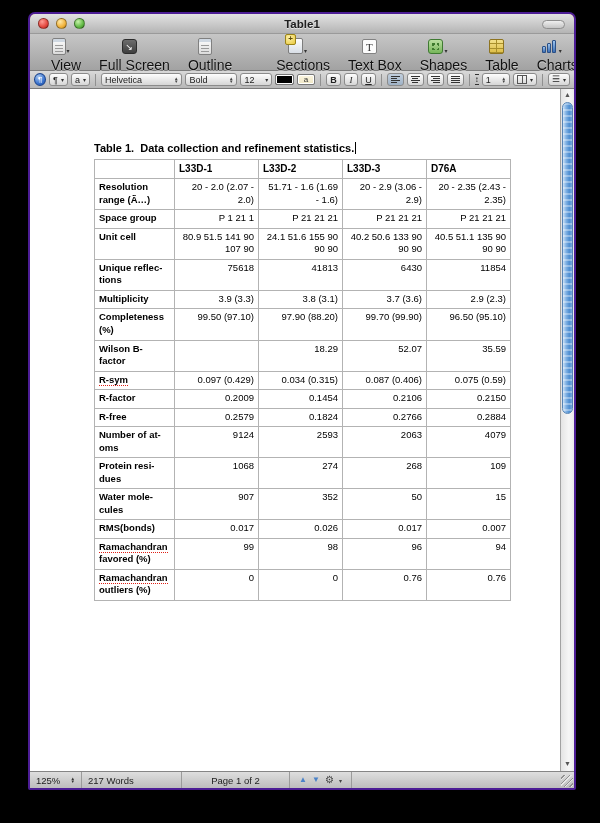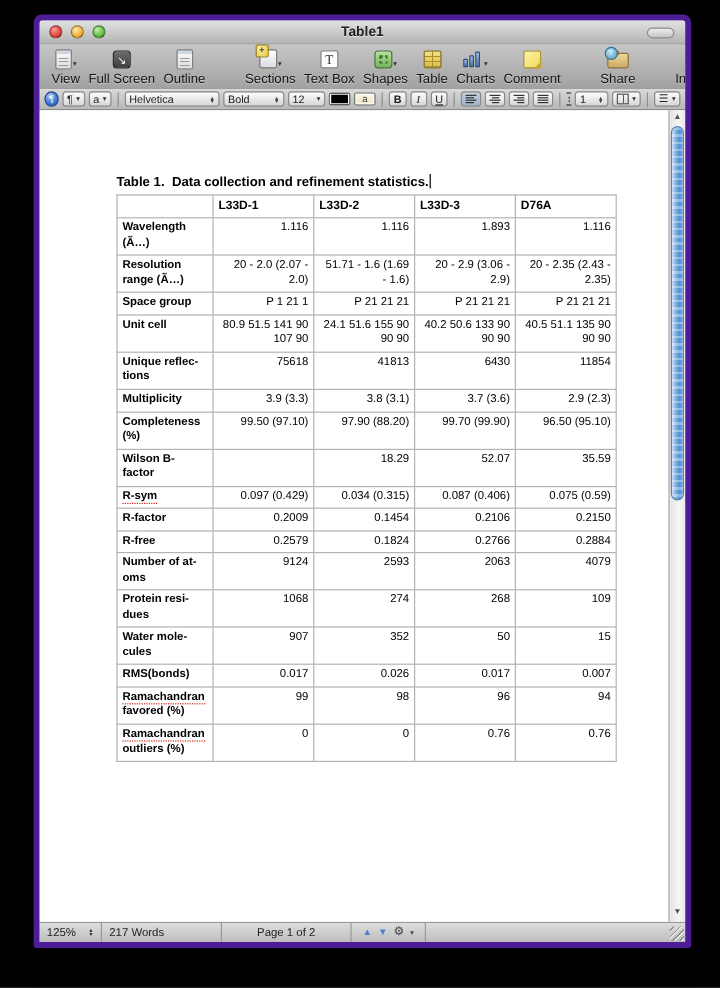--- a/index.html
+++ b/index.html
@@ -1,21 +1,21 @@
 <!DOCTYPE html>
 <html><head>
 <meta charset="utf-8">
 <style>
   * { margin:0; padding:0; box-sizing:border-box; }
   html,body { width:600px; height:823px; background:#000; font-family:"Liberation Sans", sans-serif; }
   .window {
     position:absolute; left:28px; top:12px; width:548px; height:778px;
     border-radius:7px 7px 2px 2px; overflow:hidden;
-    border:5px solid #4c1d95; box-shadow:0 12px 28px rgba(0,0,0,.8);
-    display:flex; flex-direction:column; background:#e5e5e5;
+    border:2px solid #4c1d95; box-shadow:0 12px 28px rgba(0,0,0,.8);
+    display:flex; flex-direction:column; background:#7f1d1d;
   }
   
   .titlebar {
     height:20px; flex:0 0 20px; position:relative;
     background:linear-gradient(180deg,#e2e2e2,#c9c9c9 55%,#b4b4b4);
     border-bottom:1px solid #9a9a9a;
     display:flex; align-items:center;
   }
   .lights { position:absolute; left:8px; top:4px; display:flex; gap:7px; }
   .light { width:11px; height:11px; border-radius:50%; border:1px solid rgba(0,0,0,.35); }
@@ -29,22 +29,22 @@
   
   .toolbar {
     height:37px; flex:0 0 37px;
     background:linear-gradient(180deg,#c6c6c6,#a2a2a2);
     border-bottom:1px solid #7c7c7c;
     display:flex; align-items:flex-start; padding:2px 0 0 10px;
   }
   .tb-item { display:flex; flex-direction:column; align-items:center; margin-right:7px; cursor:default; }
   .tb-item.group-start { margin-left:26px; }
   .tb-icon-wrap { height:20px; display:flex; align-items:center; }
-  .tb-label { font-size:11px; color:#111; margin-top:1px; white-space:nowrap;
-    text-shadow:0 1px 0 rgba(255,255,255,.45); }
+  .tb-label { font-size:14px; color:#111; margin-top:1px; white-space:nowrap;
+    text-shadow:0 1px 0 rgba(255,255,255,.45);margin-left:11px; }
   .caret { font-size:6px; color:#333; margin-left:1px; align-self:flex-end; padding-bottom:2px;}
   
   .ic { display:inline-block; position:relative; }
   .ic-page { width:14px; height:17px; background:linear-gradient(180deg,#fdfdfd,#dcdcdc);
     border:1px solid #808080; border-radius:2px;
     box-shadow:inset 0 3px 0 #cfd8e2; }
   .ic-lines::after { content:""; position:absolute; left:2px; right:2px; top:6px; height:8px;
     background:repeating-linear-gradient(180deg,#9a9a9a 0 1px,transparent 1px 3px); }
   .ic-fullscreen { width:15px; height:15px; border-radius:3px;
     background:linear-gradient(180deg,#6d6d6d,#3f3f3f); border:1px solid #2c2c2c;
@@ -392,27 +392,20 @@
             <tr>
               <th class="corner"></th>
               <th class="">L33D-1</th>
               <th class="">L33D-2</th>
               <th class="">L33D-3</th>
               <th class="">D76A</th>
             </tr>
           </thead>
         <tbody>
             <tr>
-              <td class="label"><span>Wavelength</span><br><span>(Ã…)</span></td>
-              <td class="val">1.116</td>
-              <td class="val">1.116</td>
-              <td class="val">1.893</td>
-              <td class="val">1.116</td>
-            </tr>
-            <tr>
               <td class="label"><span>Resolution</span><br><span>range (Ã…)</span></td>
               <td class="val">20 - 2.0 (2.07 - 2.0)</td>
               <td class="val">51.71 - 1.6 (1.69 - 1.6)</td>
               <td class="val">20 - 2.9 (3.06 - 2.9)</td>
               <td class="val">20 - 2.35 (2.43 - 2.35)</td>
             </tr>
             <tr>
               <td class="label"><span>Space group</span></td>
               <td class="val">P 1 21 1</td>
               <td class="val">P 21 21 21</td>

